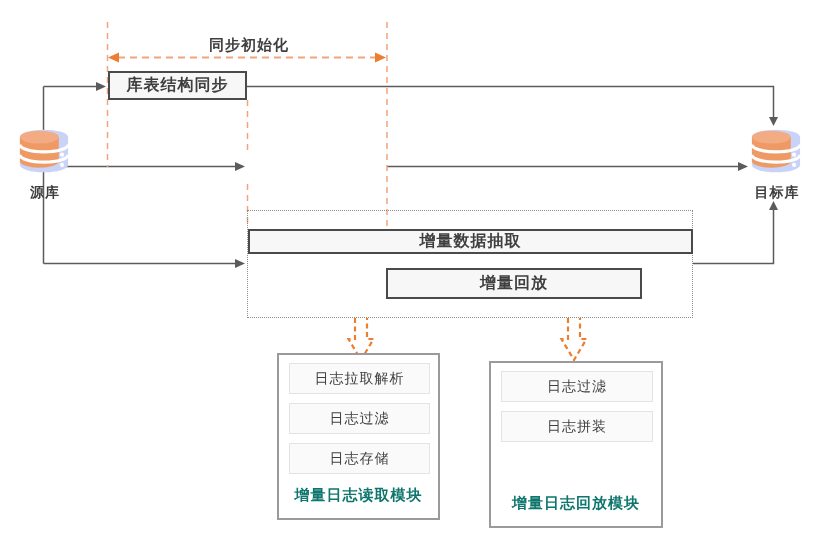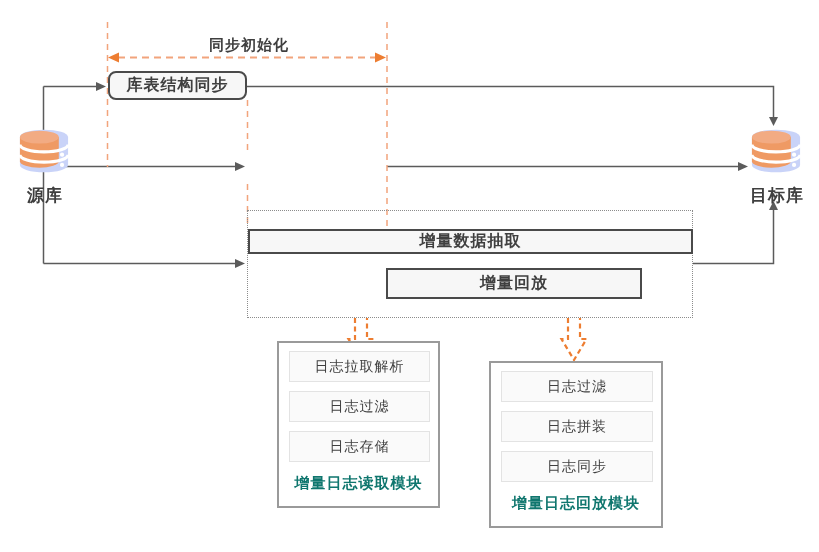--- a/index.html
+++ b/index.html
@@ -9,34 +9,34 @@
     color:#3f3f3f;
   }
   svg.layer { position:absolute; left:0; top:0; width:819px; height:552px; }
 
   .box {
     position:absolute; box-sizing:border-box;
     background:#f7f7f7; border:2px solid #4a4a4a;
     display:flex; align-items:center; justify-content:center;
     font-size:16px; font-weight:bold; color:#3f3f3f; letter-spacing:1px;
   }
-  #box-schema  { left:108px; top:71px;  width:139px; height:29px;border-radius:8px; }
+  #box-schema  { left:108px; top:71px;  width:139px; height:29px; }
   #box-full    { left:247px; top:152px; width:139px; height:31px; }
   #box-extract { left:248px; top:229px; width:445px; height:25px; }
   #box-replay  { left:386px; top:268px; width:256px; height:31px; }
 
   .dotted-group {
     position:absolute; left:247px; top:210px; width:446px; height:108px;
     box-sizing:border-box; border:1.5px dotted #8c8c8c; background:transparent;
   }
 
   .module {
     position:absolute; box-sizing:border-box; border:2px solid #9a9a9a; background:#ffffff;
   }
-  #module-reader   { left:277px; top:341px; width:163px; height:167px; }
+  #module-reader   { left:277px; top:353px; width:163px; height:167px; }
   #module-replayer { left:489px; top:361px; width:174px; height:167px; }
 
   .mini {
     position:absolute; box-sizing:border-box;
     background:#fafafa; border:1px solid #e3e3e3;
     display:flex; align-items:center; justify-content:center;
     font-size:14px; color:#3f3f3f; letter-spacing:1px;
   }
   .mini.l { left:10px; width:141px; height:31px; }
   .mini.r { left:10px; width:152px; height:31px; }
@@ -52,21 +52,21 @@
   .phase-label {
     position:absolute; left:179px; top:36px; width:140px; text-align:center;
     font-size:15px; font-weight:bold; color:#3f3f3f; letter-spacing:1px;
   }
 
   .db { position:absolute; width:56px; height:50px; }
   #db-source { left:16px;  top:126px; }
   #db-target { left:748px; top:126px; }
   .db-label {
     position:absolute; width:64px; text-align:center;
-    font-size:17px; font-weight:bold; color:#3f3f3f; letter-spacing:1px;
+    font-size:14px; font-weight:bold; color:#3f3f3f; letter-spacing:1px;
   }
   #label-source { left:13px;  top:184px; }
   #label-target { left:745px; top:184px; }
 
   .block-arrow { position:absolute; width:30px; height:45px; }
   #block-arrow-left  { left:346px; top:317px; }
   #block-arrow-right { left:559px; top:317px; }
 </style>
 </head>
 <body>
@@ -124,21 +124,20 @@
   <div class="module" id="module-reader">
     <div class="mini l row0">日志拉取解析</div>
     <div class="mini l row1">日志过滤</div>
     <div class="mini l row2">日志存储</div>
     <div class="module-label">增量日志读取模块</div>
   </div>
 
   <div class="module" id="module-replayer">
     <div class="mini r row0">日志过滤</div>
     <div class="mini r row1">日志拼装</div>
-    <div class="mini r row2">日志同步</div>
     <div class="module-label">增量日志回放模块</div>
   </div>
 
   <svg class="db" id="db-source" viewBox="0 0 60 54">
     <path d="M4 12 v30 a26 8 0 0 0 52 0 v-30" fill="#c9d3f8"></path>
     <ellipse cx="30" cy="12" rx="26" ry="8" fill="#c9d3f8"></ellipse>
     <path d="M4 12 v26 a21 7 0 0 0 42 0 v-26" fill="#ef9a64"></path>
     <ellipse cx="25" cy="12" rx="21" ry="7" fill="#f2ab83"></ellipse>
     <path d="M4 20 a26 8 0 0 0 52 0" stroke="#ffffff" stroke-width="3.4" fill="none"></path>
     <path d="M4 31 a26 8 0 0 0 52 0" stroke="#ffffff" stroke-width="3.4" fill="none"></path>

